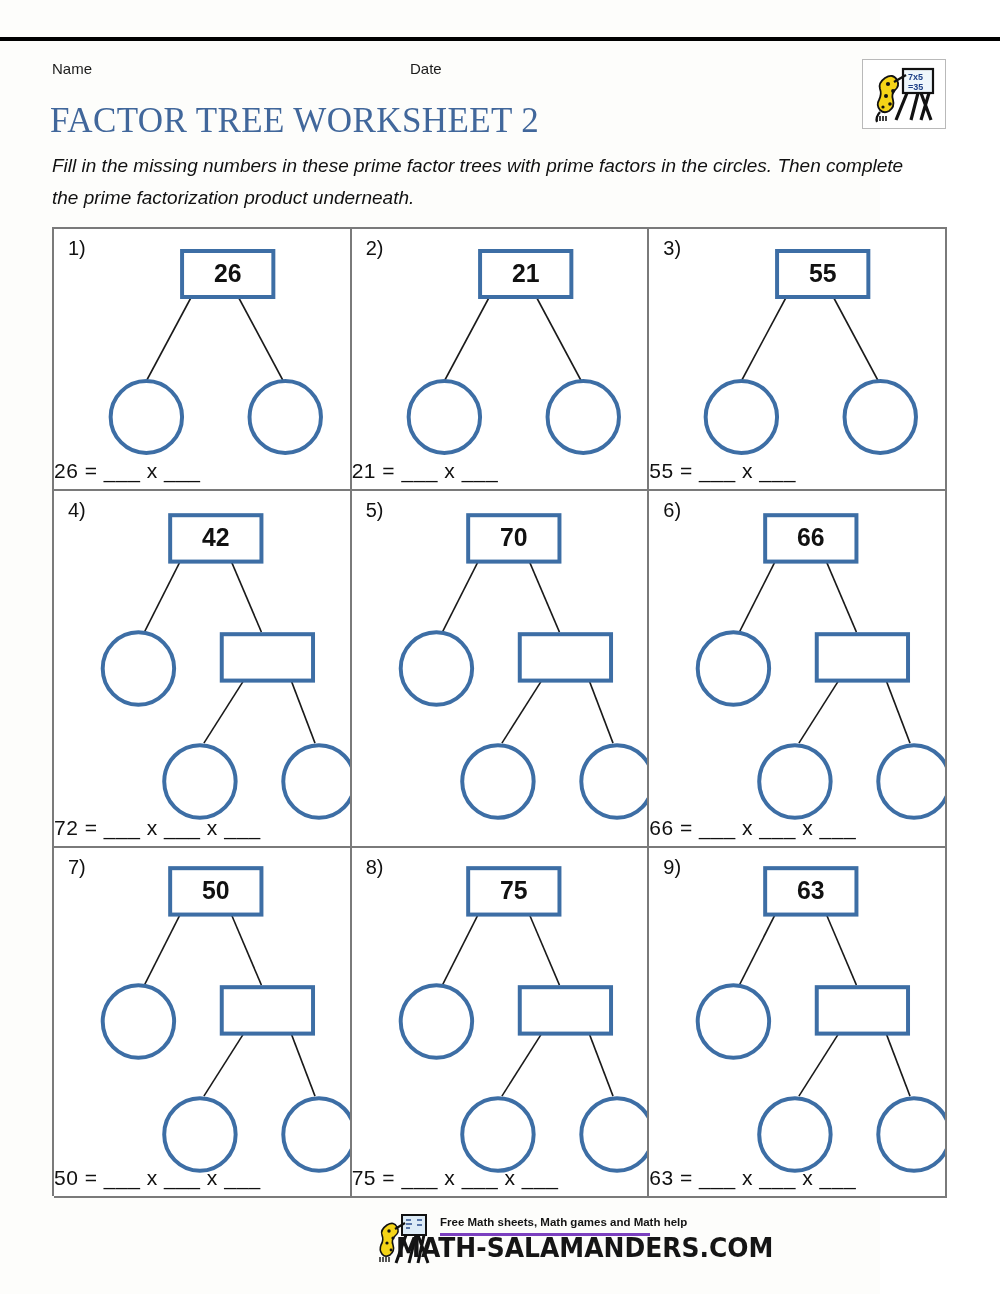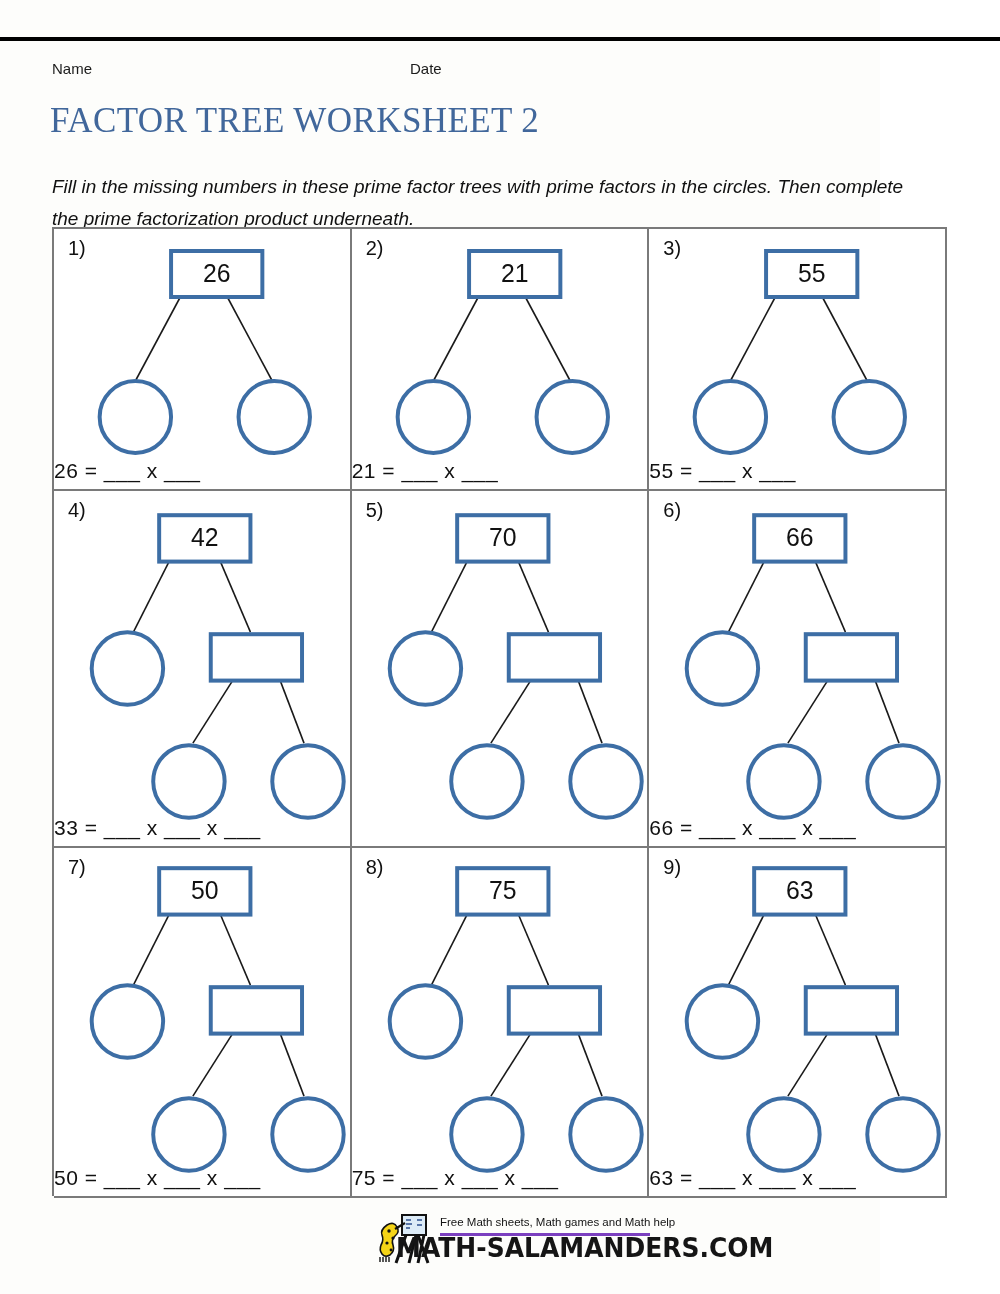--- a/index.html
+++ b/index.html
@@ -56,21 +56,20 @@
 
   
   .instructions {
     position: absolute;
     left: 52px; top: 150px;
     width: 870px;
     font-size: 19px;
     font-style: italic;
     line-height: 32px;
     color: #111111;
-    margin-top: 21px;
   }
 
   
   .logo-box {
     position: absolute;
     left: 862px; top: 59px;
     width: 82px; height: 68px;
     border: 1px solid #b9b9b9;
     background: #ffffff;
     overflow: hidden;
@@ -98,22 +97,22 @@
     overflow: hidden;
   }
   .cell-index {
     position: absolute;
     left: 14px; top: 8px;
     font-size: 20px;
     color: #111111;
   }
   .tree {
     position: absolute;
-    left: 0; top: 0;
-    width: 100%; height: 100%;
+    left: 11px; top: 0;
+    width: 100%; height: 100%; font-weight: bold;
   }
   .tree svg { display: block; width: 100%; height: 100%; }
 
   .node-text {
     font-family: "Liberation Sans", sans-serif;
     font-size: 25px;
     fill: #111111;
   }
 
   .equation {
@@ -137,21 +136,21 @@
   }
   .footer-inner {
     position: absolute;
     left: 368px; top: 0;
     width: 300px; height: 64px;
   }
   .footer-tag {
     position: absolute;
     left: 72px; top: 9px;
     font-size: 11.5px;
-    font-weight: normal;
+    font-weight: bold;
     color: #141414;
     white-space: nowrap;
   }
   .footer-rule {
     position: absolute;
     left: 72px; top: 26px;
     width: 210px; height: 3px;
     background: #7b3fbf;
   }
   .footer-url {
@@ -175,20 +174,45 @@
 
   <div class="namedate">
     <span class="name-label">Name</span>
     <span class="date-label">Date</span>
   </div>
 
   <div class="title">FACTOR TREE WORKSHEET 2</div>
 
   <div class="instructions">Fill in the missing numbers in these prime factor trees with prime factors in the circles. Then complete the prime factorization product underneath.</div>
 
+  <div class="logo-box">
+    <svg viewBox="0 0 82 68" width="82" height="68">
+      <rect x="0" y="0" width="82" height="68" fill="#ffffff"></rect>
+
+      <rect x="40" y="9" width="30" height="24" fill="#eef6fb" stroke="#111111" stroke-width="2.2"></rect>
+      <text x="45" y="20" font-family="'Liberation Sans',sans-serif" font-size="9" font-weight="bold" fill="#1c3f86">7x5</text>
+      <text x="45" y="30" font-family="'Liberation Sans',sans-serif" font-size="9" font-weight="bold" fill="#1c3f86">=35</text>
+
+      <path d="M44 33 L33 60 M55 33 L48 60 M58 33 L68 60 M66 33 L58 60" stroke="#111111" stroke-width="3.2" fill="none"></path>
+
+      <path d="M22 18 q8 -5 12 2 q3 6 -2 10 q-4 4 -2 10 q2 7 -4 11 q-5 3 -9 -1 q-4 -5 -1 -10 q3 -6 1 -11 q-2 -6 5 -11 z" fill="#f5d417" stroke="#111111" stroke-width="1.8"></path>
+
+      <path d="M31 22 L43 15" stroke="#111111" stroke-width="2.4" fill="none"></path>
+
+      <path d="M17 52 q-5 6 -3 10" stroke="#111111" stroke-width="2.2" fill="none"></path>
+
+      <circle cx="25" cy="24" r="2.1" fill="#111111"></circle>
+      <circle cx="30" cy="31" r="1.9" fill="#111111"></circle>
+      <circle cx="23" cy="36" r="2" fill="#111111"></circle>
+      <circle cx="27" cy="44" r="1.8" fill="#111111"></circle>
+      <circle cx="20" cy="47" r="1.6" fill="#111111"></circle>
+
+      <path d="M14 56 l0 5 M17 56 l0 5 M20 56 l0 5 M23 56 l0 5" stroke="#111111" stroke-width="1.6"></path>
+    </svg>
+  </div>
 
   <div class="grid">
 
     <div class="cell">
       <div class="cell-index">1)</div>
       <div class="tree">
         <svg viewBox="0 0 298 260" preserveAspectRatio="none">
           <line x1="130" y1="63" x2="82" y2="152" stroke="#1a1a1a" stroke-width="1.6"></line>
           <line x1="172" y1="63" x2="220" y2="152" stroke="#1a1a1a" stroke-width="1.6"></line>
           <rect x="118" y="22" width="92" height="46" fill="#ffffff" stroke="#3d6ea5" stroke-width="4"></rect>
@@ -239,21 +263,21 @@
           <line x1="180" y1="188" x2="140" y2="250" stroke="#1a1a1a" stroke-width="1.6"></line>
           <line x1="228" y1="188" x2="252" y2="250" stroke="#1a1a1a" stroke-width="1.6"></line>
           <rect x="106" y="24" width="92" height="46" fill="#ffffff" stroke="#3d6ea5" stroke-width="4"></rect>
           <text class="node-text" x="152" y="55" text-anchor="middle">42</text>
           <circle cx="74" cy="176" r="36" fill="#ffffff" stroke="#3d6ea5" stroke-width="4"></circle>
           <rect x="158" y="142" width="92" height="46" fill="#ffffff" stroke="#3d6ea5" stroke-width="4"></rect>
           <circle cx="136" cy="288" r="36" fill="#ffffff" stroke="#3d6ea5" stroke-width="4"></circle>
           <circle cx="256" cy="288" r="36" fill="#ffffff" stroke="#3d6ea5" stroke-width="4"></circle>
         </svg>
       </div>
-      <div class="equation">33 = ___ x ___ x ___</div>
+      <div class="equation">72 = ___ x ___ x ___</div>
     </div>
 
     <div class="cell">
       <div class="cell-index">5)</div>
       <div class="tree">
         <svg viewBox="0 0 298 352" preserveAspectRatio="none">
           <line x1="118" y1="66" x2="80" y2="140" stroke="#1a1a1a" stroke-width="1.6"></line>
           <line x1="166" y1="66" x2="198" y2="140" stroke="#1a1a1a" stroke-width="1.6"></line>
           <line x1="180" y1="188" x2="140" y2="250" stroke="#1a1a1a" stroke-width="1.6"></line>
           <line x1="228" y1="188" x2="252" y2="250" stroke="#1a1a1a" stroke-width="1.6"></line>

